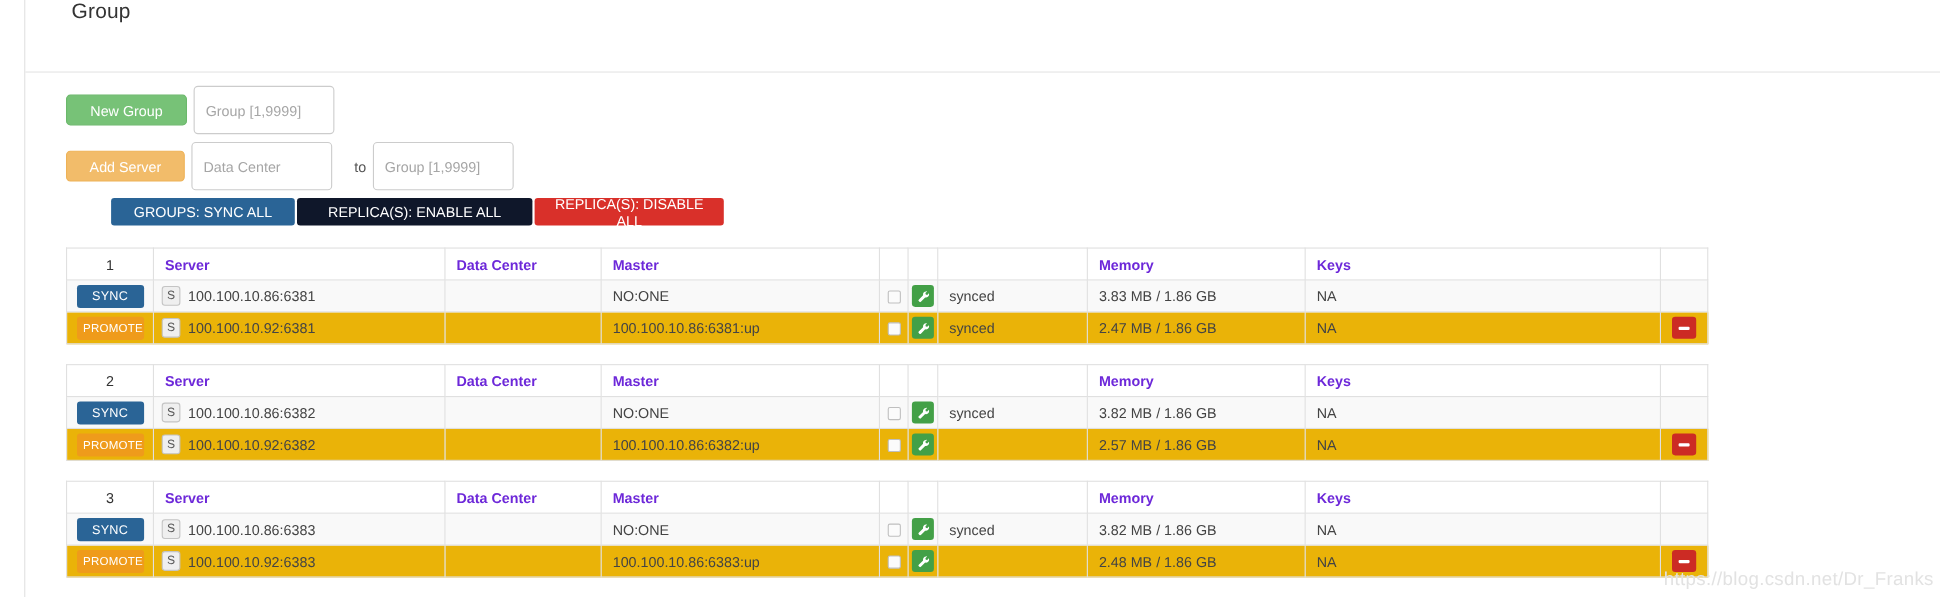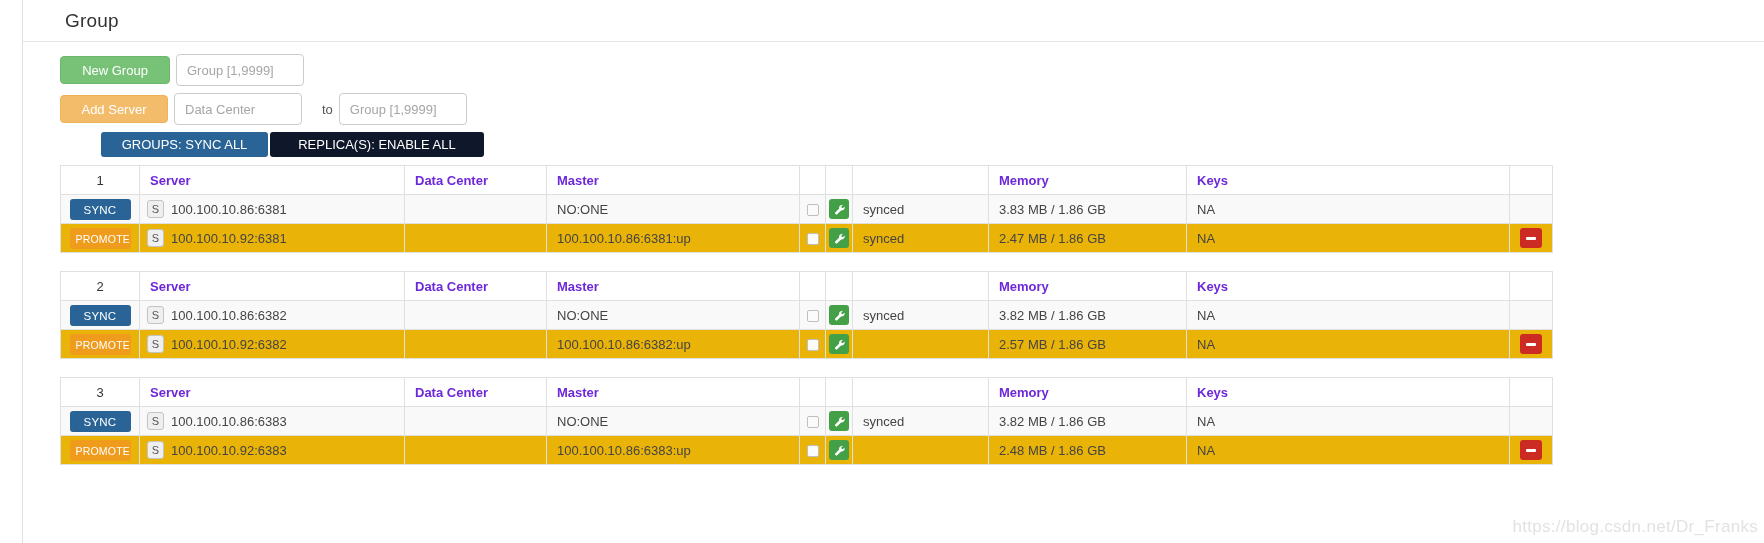--- a/index.html
+++ b/index.html
@@ -21,24 +21,24 @@
     left: 22px;
     top: 0;
     width: 1742px;
     height: 543px;
     background: #ffffff;
     border-left: 1px solid #e2e2e2;
   }
 
   
   .page-head {
-    height: 42px;
+    height: 66px;
     border-bottom: 1px solid #e4e4e4;
     display: flex;
-    align-items: center;
+    align-items: flex-start;
     padding-left: 42px;
   }
   .page-title {
     font-size: 19px;
     color: #333333;
     font-weight: 400;
     letter-spacing: .2px;
   }
 
   
@@ -63,21 +63,21 @@
     background: #77c277;
     border-color: #6bb86b;
   }
   .btn-addserver {
     width: 108px; height: 28px;
     background: #f2bc6a;
     border-color: #eeb257;
   }
 
   .inp {
-    height: 32px;
+    height: 44px;
     border: 1px solid #cccccc;
     border-radius: 4px;
     background: #ffffff;
     font-size: 13px;
     font-family: "Liberation Sans", sans-serif;
     color: #0f766e;
     padding: 0 10px;
     outline: none;
     margin-left: 6px;
   }
@@ -86,21 +86,21 @@
   .inp-dc     { width: 128px; }
   .inp-addr   { width: 222px; }
   .inp-togrp  { width: 128px; }
   .to-label {
     margin-left: 20px;
     font-size: 13px;
     color: #555555;
   }
 
   
-  .bulk-row { display: flex; margin-top: 4px; margin-bottom: 8px; padding-left: 41px; }
+  .bulk-row { display: flex; margin-top: 4px; margin-bottom: 20px; padding-left: 41px; }
   .btn-bulk {
     height: 25px;
     border-radius: 3px;
     font-size: 13px;
     color: #ffffff;
     display: flex;
     align-items: center;
     justify-content: center;
     cursor: pointer;
     border: none;
@@ -271,20 +271,21 @@
     <div class="form-row">
       <button class="btn btn-addserver">Add Server</button>
       <input class="inp inp-dc" type="text" placeholder="Data Center" style="">
       <span class="to-label">to</span>
       <input class="inp inp-togrp" type="text" placeholder="Group [1,9999]" style="">
     </div>
 
     <div class="bulk-row">
       <button class="btn-bulk bulk-sync">GROUPS: SYNC ALL</button>
       <button class="btn-bulk bulk-enable">REPLICA(S): ENABLE ALL</button>
+      <button class="btn-bulk bulk-disable">REPLICA(S): DISABLE ALL</button>
     </div>
 
   </div>
 
   <div class="groups" id="groups-container">
       <table class="grp">
         <tbody>
           <tr class="hdr">
             <td class="c-id hdr-id">1</td>
             <td class="c-server"><span class="hdr-txt">Server</span></td>

